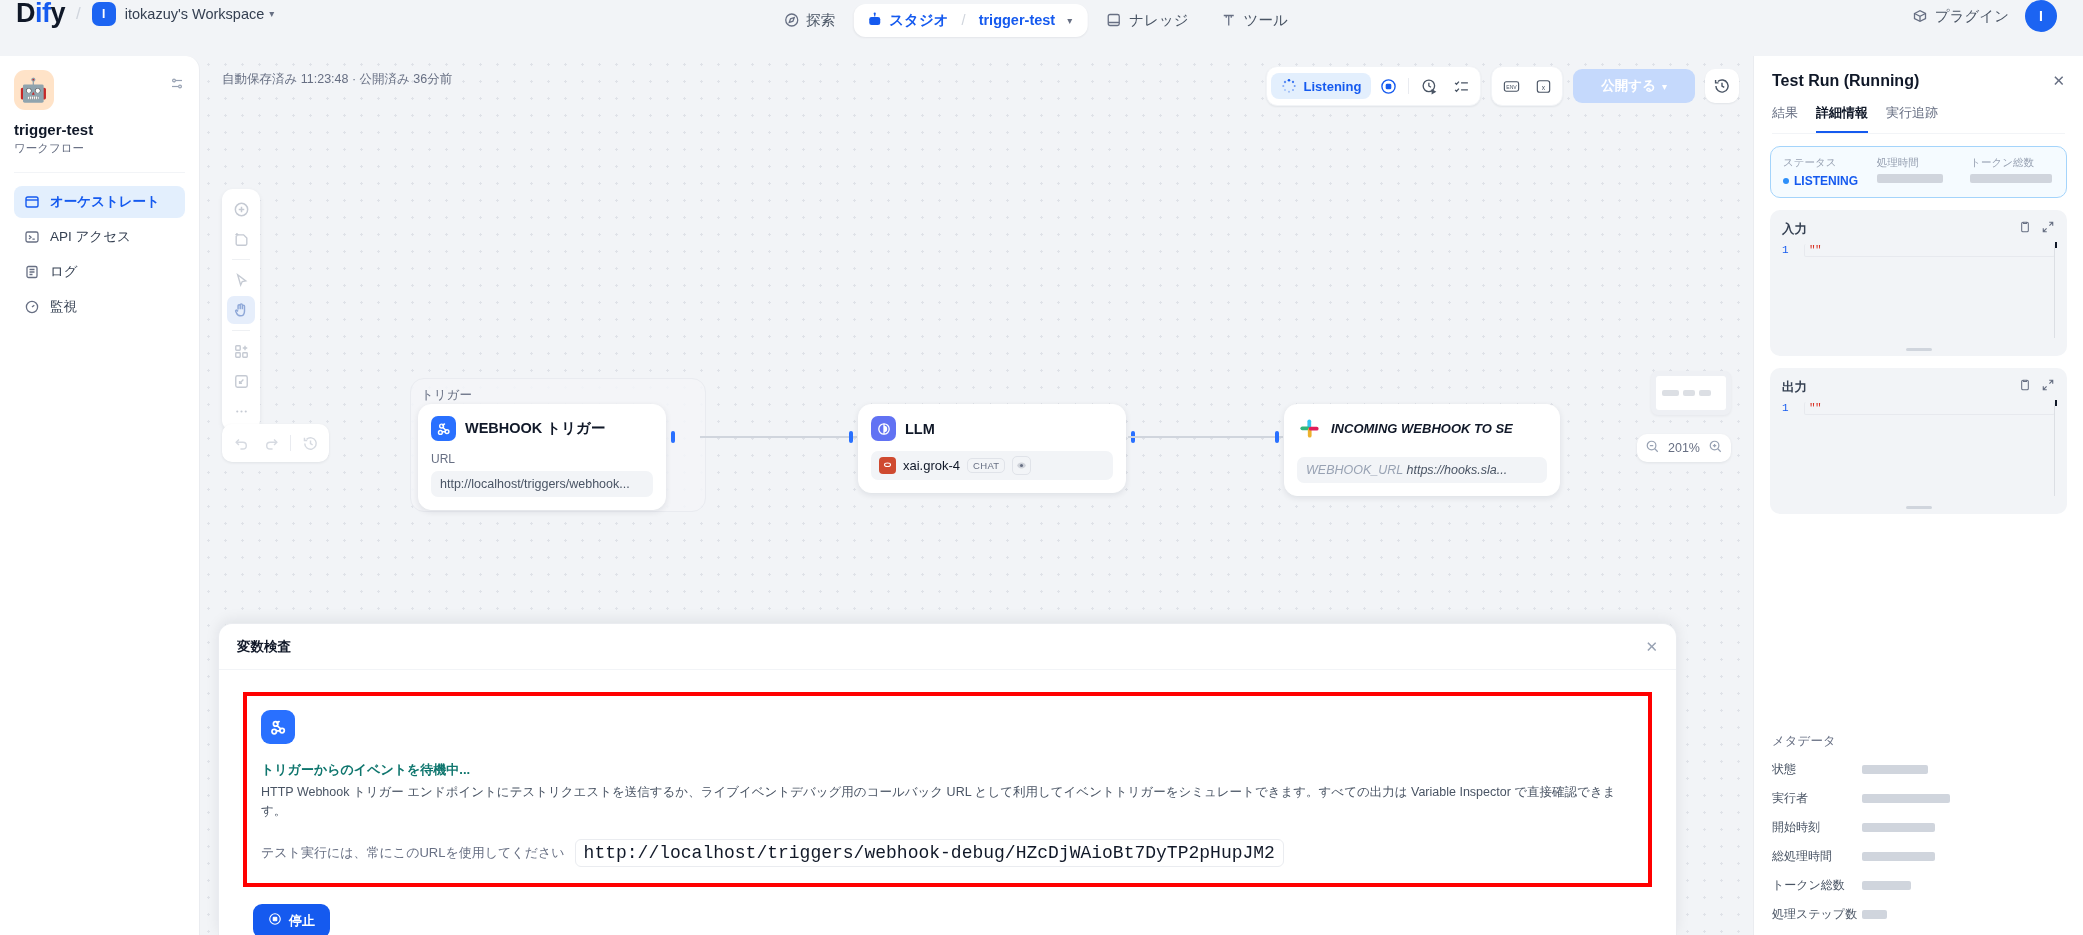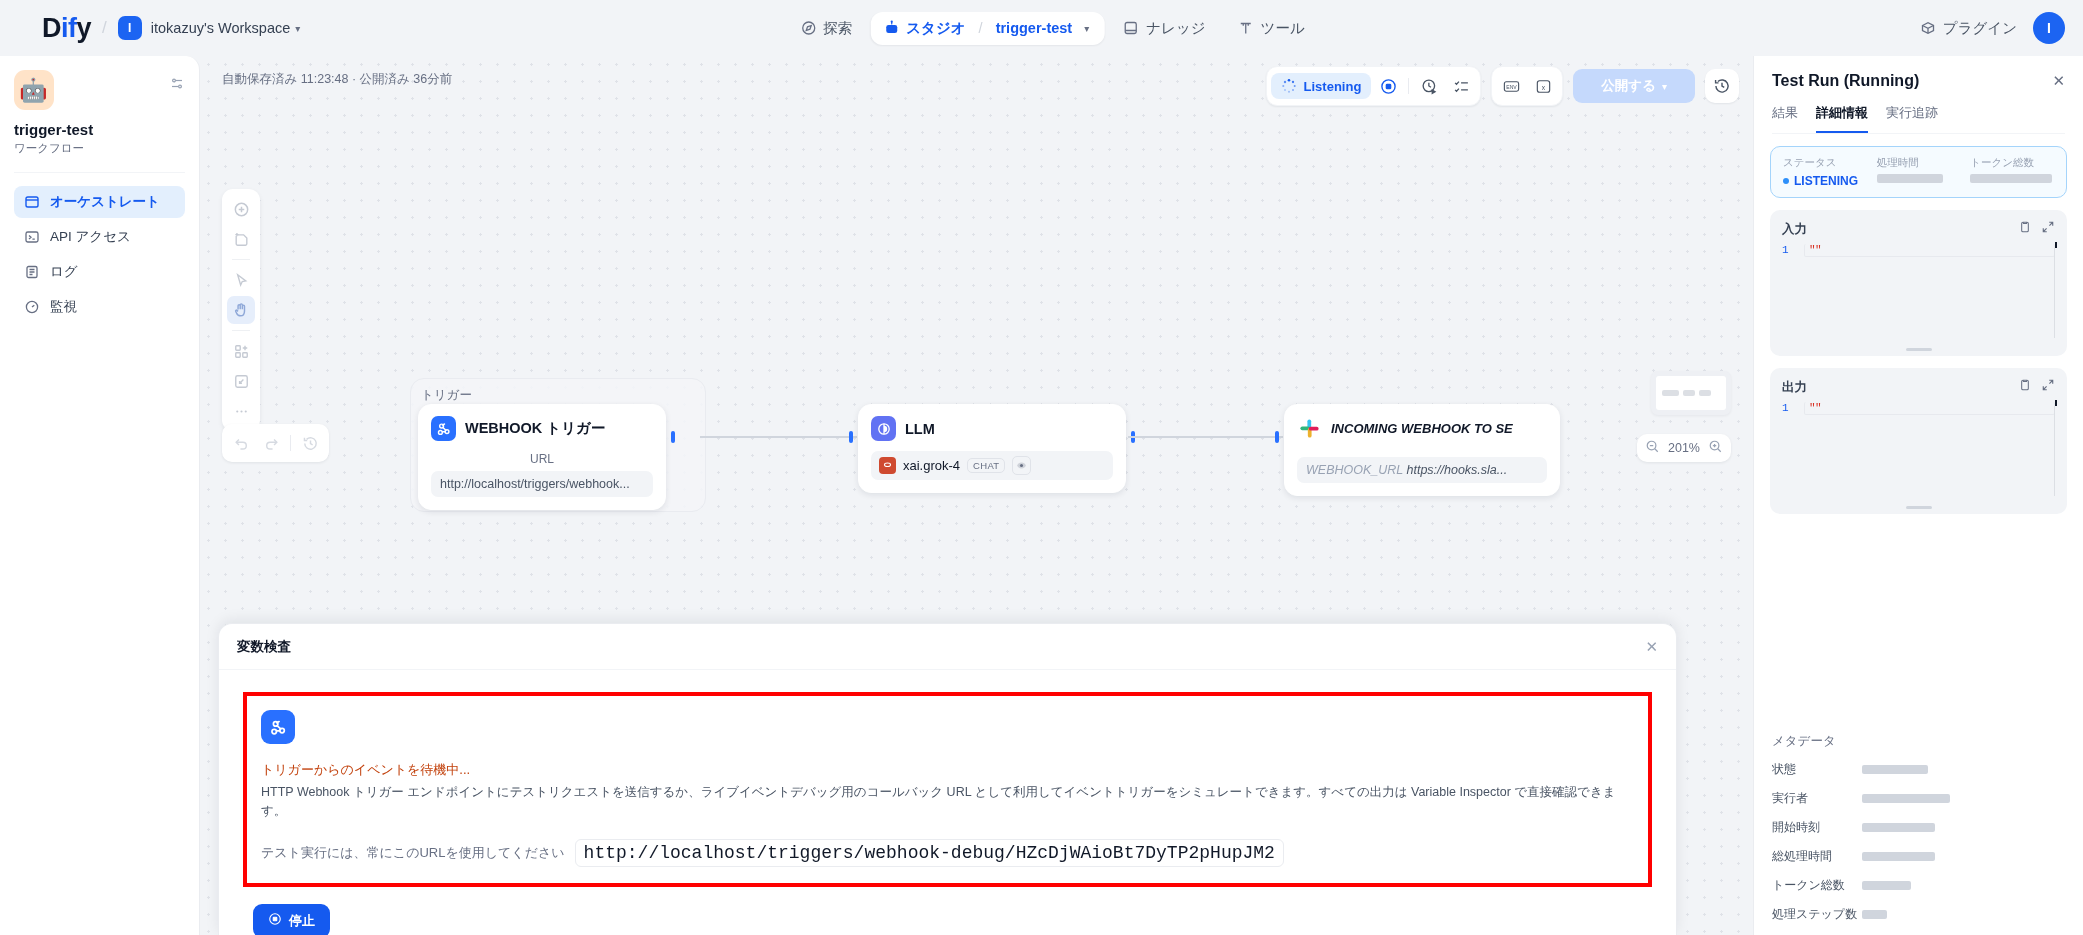--- a/index.html
+++ b/index.html
@@ -8,23 +8,23 @@
     width: 2083px; height: 935px;
     font-family: "Liberation Sans", "DejaVu Sans", sans-serif;
     background: #f2f4f7;
     overflow: hidden;
     -webkit-font-smoothing: antialiased;
   }
   .app { position: relative; width: 2083px; height: 935px; }
 
   
   .topbar {
-    position: absolute; top: 0; left: 0; right: 4px; height: 56px;
+    position: absolute; top: 0; left: 0; right: 12px; height: 56px;
     background: #f2f4f7;
-    display: flex; align-items: center; margin-left: 26px;
+    display: flex; align-items: flex-start;
   }
   .tb-left { display: flex; align-items: center; gap: 0; padding-left: 16px; }
   .logo {
     font-size: 27px; font-weight: 700; letter-spacing: -0.5px; color: #101828;
     line-height: 1;
   }
   .logo .blue { color: #155aef; }
   .logo-sep { color: #d0d5dd; margin: 0 11px; font-size: 17px; }
   .ws-badge {
     width: 24px; height: 24px; border-radius: 7px; background: #1c64f2;
@@ -186,21 +186,21 @@
   .node {
     background: #fff; border-radius: 13px;
     box-shadow: 0 2px 6px rgba(16,24,40,.09);
     border: 1px solid #fff;
     padding: 11px 12px 12px;
   }
   .node-head { display: flex; align-items: center; gap: 9px; }
   .node-ic { width: 25px; height: 25px; border-radius: 7px; flex:none;
     display:flex; align-items:center; justify-content:center; }
   .node-title { font-size: 14.5px; font-weight: 700; color: #101828; white-space: nowrap; overflow: hidden; }
-  .node-sub { font-size: 12px; color: #676f83; margin: 11px 0 5px; font-weight: 500; text-align: center; }
+  .node-sub { font-size: 12px; color: #676f83; margin: 11px 0 5px; font-weight: 500; }
   .node-field {
     background: #f2f4f7; border-radius: 7px; padding: 6px 9px;
     font-size: 12.5px; color: #495464; white-space: nowrap; overflow: hidden;
   }
   .node-model {
     background: #f2f4f7; border-radius: 7px; padding: 5px 8px; margin-top: 10px;
     display: flex; align-items: center; gap: 7px;
   }
   .model-ic { width: 17px; height: 17px; border-radius: 4px; background: #cf4a30;
      display:flex;align-items:center;justify-content:center; flex:none;}
@@ -224,21 +224,21 @@
     padding: 0 18px; border-bottom: 1px solid #f2f4f7;
   }
   .vi-title { font-size: 13.5px; font-weight: 700; color: #101828; }
   .vi-close { color: #98a2b3; cursor: pointer; font-size: 15px; }
   .vi-body { padding: 22px 24px 0; }
   .red-box { border: 4px solid #ff0000; padding: 14px 14px 16px; }
   .trigger-icon {
     width: 34px; height: 34px; border-radius: 9px; background: #2970ff;
     display: flex; align-items: center; justify-content: center; margin-bottom: 17px;
   }
-  .vi-h { font-size: 13px; font-weight: 400; color: #c2410c; margin-bottom: 4px; }
+  .vi-h { font-size: 13px; font-weight: 700; color: #0f766e; margin-bottom: 4px; }
   .vi-p { font-size: 12.5px; color: #495464; line-height: 1.55; }
   .vi-url-row { margin-top: 17px; display: flex; align-items: center; gap: 10px; }
   .vi-url-lbl { font-size: 13px; color: #676f83; }
   .vi-url-code {
     font-family: "Liberation Mono", "DejaVu Sans Mono", monospace;
     font-size: 18px; color: #101828;
     background: #fff; border: 1px solid #eaecf0; border-radius: 6px;
     padding: 3px 8px;
   }
   .stop-btn {

